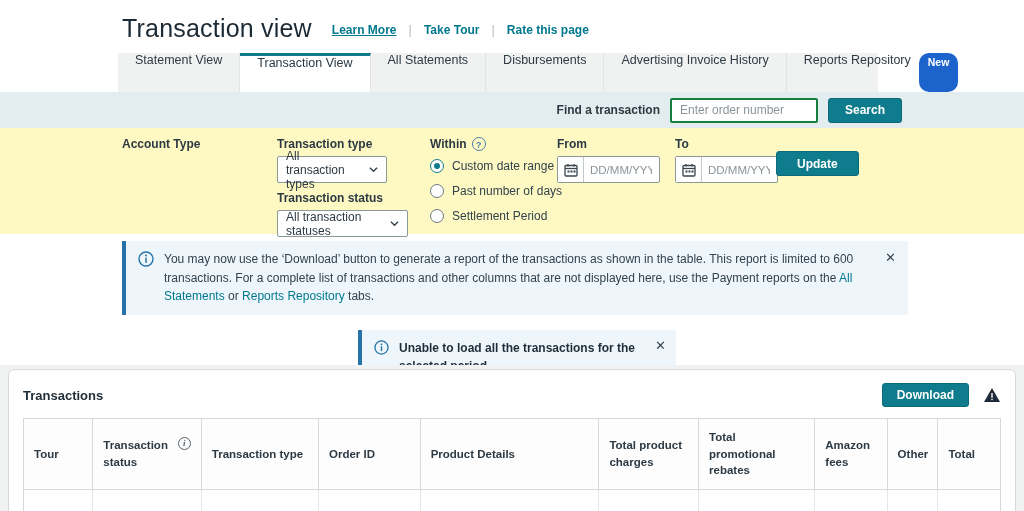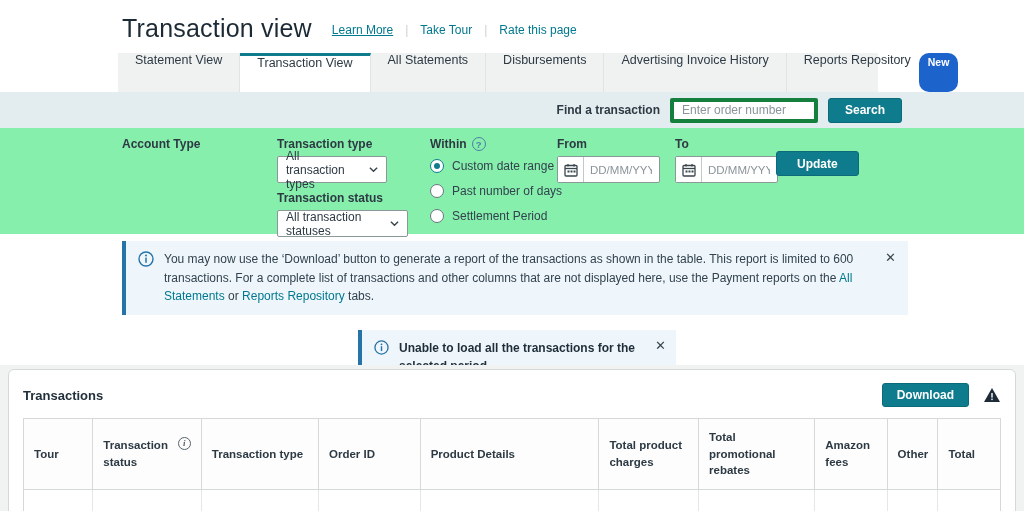--- a/index.html
+++ b/index.html
@@ -5,39 +5,39 @@
   * { box-sizing: border-box; margin: 0; padding: 0; }
   html,body { width:1024px; height:511px; overflow:hidden; }
   body {
     font-family: "Liberation Sans", sans-serif;
     background:#ffffff; color:#32424e; font-size:12px;
     position:relative;
   }
   
   .title-row { height:46px; padding:10px 0 0 122px; display:flex; align-items:center; gap:14px; background:#fff; }
   .page-title { font-size:25px; font-weight:400; color:#1c2a35; letter-spacing:.2px; }
-  .header-links { display:flex; align-items:center; gap:12px; margin-left:6px; margin-top:4px; }
+  .header-links { display:flex; align-items:center; gap:12px; margin-left:6px; margin-top:4px;font-weight:bold; }
   .hlink { color:#00788f; font-size:12px; text-decoration:none; cursor:pointer; }
   .hlink.underlined { text-decoration:underline; }
   .hsep { color:#c9d2d6; font-size:12px; }
   
   .tabs-row { margin-left:118px; margin-top:7px; width:760px; height:39px; background:#f0f1f1; display:flex; align-items:stretch; }
   .tab { display:flex; padding:0 17px; font-size:12.5px; color:#2d3a44; cursor:pointer; border-right:1px solid #e2e4e4; white-space:nowrap; }
   .tab.active { background:#ffffff; border-top:3px solid #0e7c8c; border-right:1px solid #e2e4e4; font-weight:400; }
   .tab .badge { margin-left:8px; background:#1d63cc; color:#fff; font-size:10.5px; font-weight:bold; padding:3px 9px; border-radius:10px; }
   .tabs-filler { flex:1; }
   
   .search-band { height:36px; background:#e3ecee; display:flex; align-items:center; justify-content:flex-end; padding-right:122px; gap:10px; }
   .search-label { font-weight:bold; color:#2d3a44; font-size:12px; }
-  .search-input { width:148px; height:25px; border:4px solid #15803d; border-radius:2px; padding:0 8px; font-size:12px; color:#333; background:#fff; font-family:"Liberation Sans",sans-serif; }
+  .search-input { width:148px; height:25px; border:2px solid #15803d; border-radius:2px; padding:0 8px; font-size:12px; color:#333; background:#fff; font-family:"Liberation Sans",sans-serif; }
   .search-input::placeholder, .date-text::placeholder { color:#8a9499; }
   .btn-teal { background:#0e7c8c; color:#fff; border:1px solid #0b6b7a; border-radius:3px; font-size:12px; font-weight:bold; cursor:pointer; font-family:"Liberation Sans",sans-serif; }
   .search-btn { height:25px; padding:0 16px; }
   
-  .filters { position:relative; height:106px; background:#86efac;padding-left:7px; }
+  .filters { position:relative; height:106px; background:#fef9c3;padding-left:7px; }
   .fgroup { position:absolute; }
   .flabel { font-weight:bold; color:#2d3a44; font-size:12px; margin-bottom:5px; display:flex; align-items:center; gap:5px; }
   .select { height:27px; border:1px solid #8b9898; border-radius:2px; background:#fff; display:flex; align-items:center; justify-content:space-between; padding:0 8px; font-size:12px; color:#2d3a44; cursor:pointer; }
   .select.gray { background:#d3d7d7; border-color:#95a0a0; }
   .chev { width:9px; height:9px; flex:none; margin-left:8px; }
   .radio-row { display:flex; align-items:center; gap:8px; margin-bottom:11px; cursor:pointer; }
   .radio { width:14px; height:14px; border-radius:50%; border:1px solid #6a7780; background:#fff; flex:none; position:relative; }
   .radio.checked { border-color:#0e7c8c; }
   .radio.checked::after { content:""; position:absolute; left:3px; top:3px; width:6px; height:6px; border-radius:50%; background:#0e7c8c; }
   .help-icon { width:14px; height:14px; border-radius:50%; border:1px solid #4d7fa8; color:#4d7fa8; font-size:9.5px; font-weight:bold; display:inline-flex; align-items:center; justify-content:center; cursor:pointer; }

